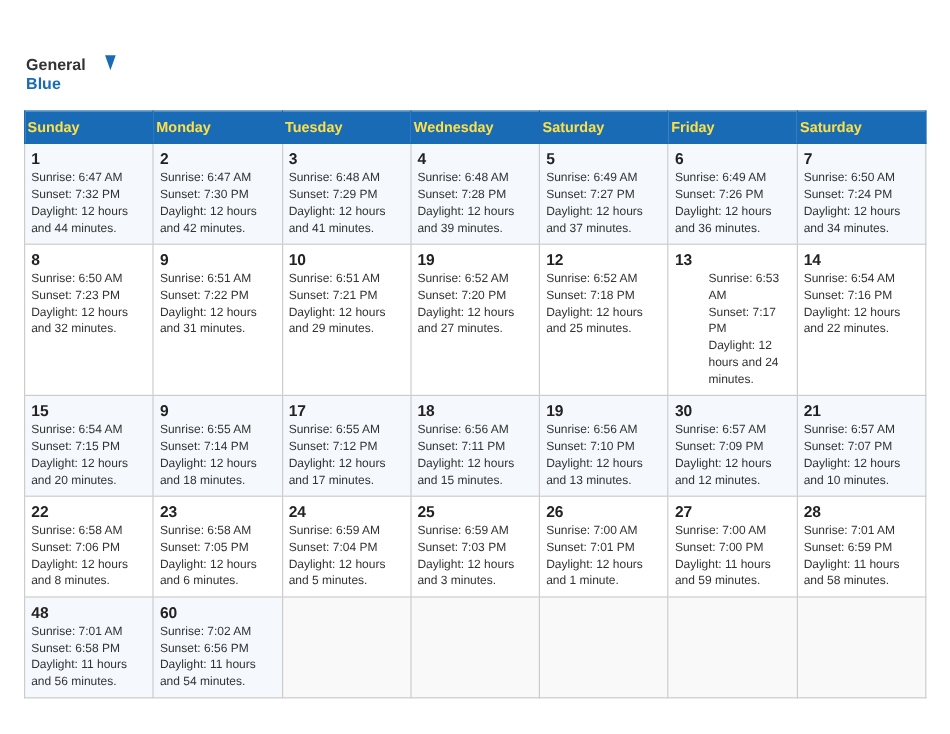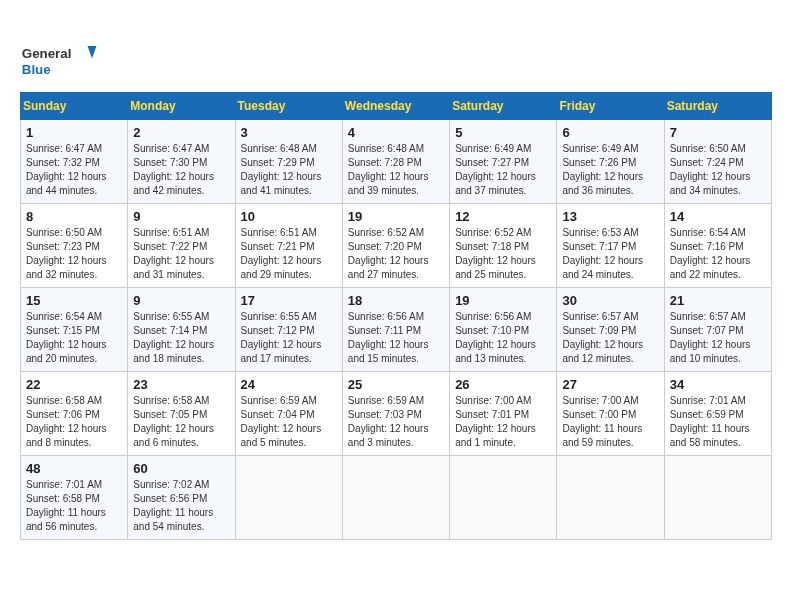--- a/index.html
+++ b/index.html
@@ -178,21 +178,21 @@
 Daylight: 12 hours and 27 minutes.</div>
         </td>
         <td>
           <span class="day-num">12</span>
           <div class="day-info" style="white-space: pre-line;">Sunrise: 6:52 AM
 Sunset: 7:18 PM
 Daylight: 12 hours and 25 minutes.</div>
         </td>
         <td>
           <span class="day-num">13</span>
-          <div class="day-info" style="white-space: pre-line;">Sunrise: 6:53 AM
+          <div class="day-info" style="white-space: pre-line; margin-left: 28px;">Sunrise: 6:53 AM
 Sunset: 7:17 PM
 Daylight: 12 hours and 24 minutes.</div>
         </td>
         <td>
           <span class="day-num">14</span>
           <div class="day-info" style="white-space: pre-line;">Sunrise: 6:54 AM
 Sunset: 7:16 PM
 Daylight: 12 hours and 22 minutes.</div>
         </td>
       </tr>
@@ -271,21 +271,21 @@
 Sunset: 7:01 PM
 Daylight: 12 hours and 1 minute.</div>
         </td>
         <td>
           <span class="day-num">27</span>
           <div class="day-info" style="white-space: pre-line;">Sunrise: 7:00 AM
 Sunset: 7:00 PM
 Daylight: 11 hours and 59 minutes.</div>
         </td>
         <td>
-          <span class="day-num">34</span>
+          <span class="day-num">28</span>
           <div class="day-info" style="white-space: pre-line;">Sunrise: 7:01 AM
 Sunset: 6:59 PM
 Daylight: 11 hours and 58 minutes.</div>
         </td>
       </tr>
       <tr>
         <td>
           <span class="day-num">48</span>
           <div class="day-info" style="white-space: pre-line;">Sunrise: 7:01 AM
 Sunset: 6:58 PM

